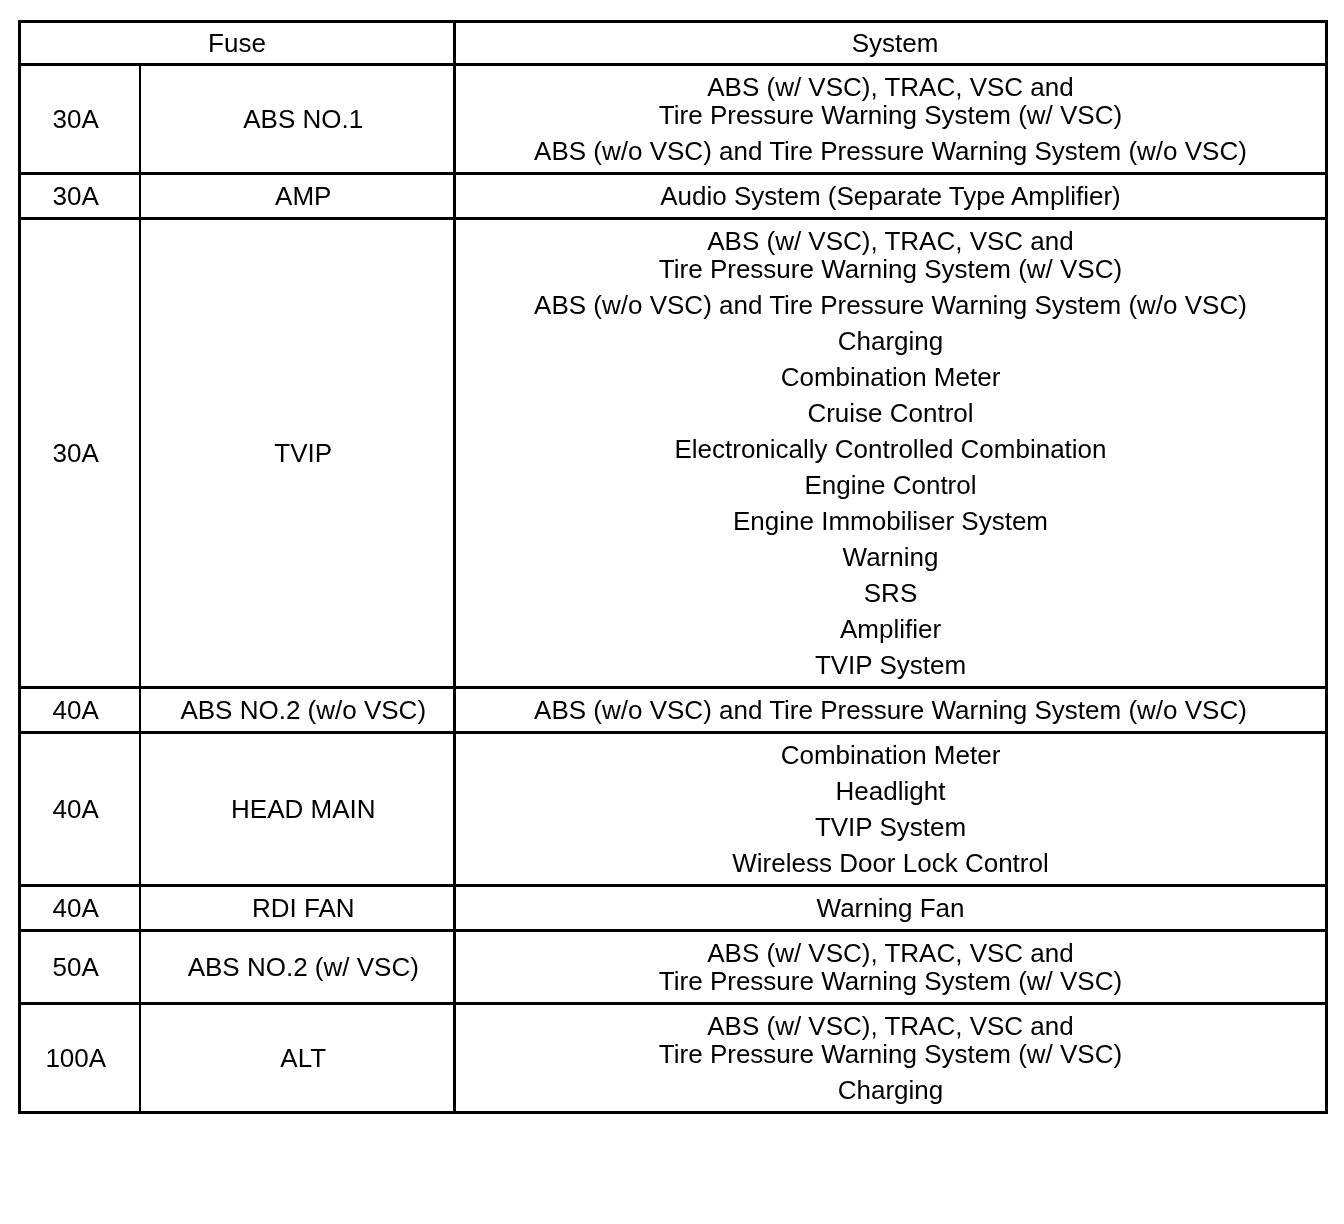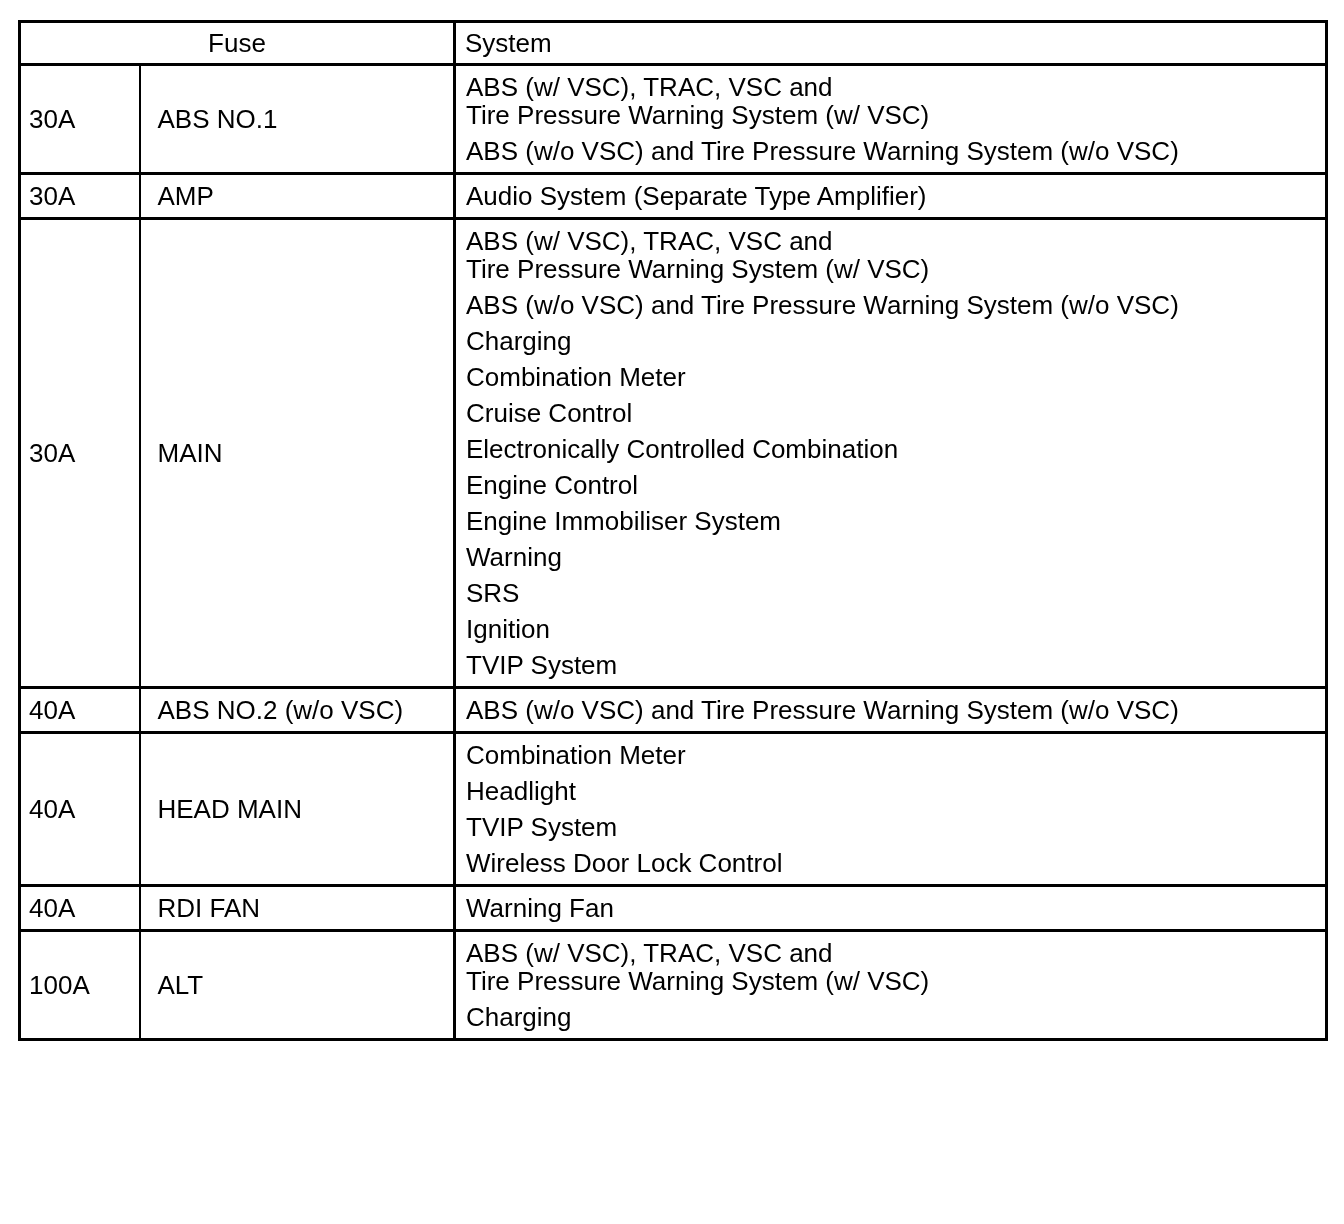--- a/index.html
+++ b/index.html
@@ -22,21 +22,21 @@
     border-collapse: collapse;
     table-layout: fixed;
     width: 1307px;
     background: #ffffff;
   }
   .fuse-table th,
   .fuse-table td {
     border: 3px solid #000000;
     font-size: 26px;
     font-weight: 400;
-    text-align: left;
+    text-align: center;
     vertical-align: middle;
   }
   
   .fuse-table th.hdr-fuse {
     text-align: center;
     height: 43px;
     padding: 0;
   }
   .fuse-table th.hdr-system {
     height: 43px;
@@ -89,34 +89,34 @@
         </tr>
         <tr>
           <td class="amp">30A</td>
           <td class="name">AMP</td>
           <td class="systems">
             <p>Audio System (Separate Type Amplifier)</p>
           </td>
         </tr>
         <tr>
           <td class="amp">30A</td>
-          <td class="name">MAIN</td>
+          <td class="name">TVIP</td>
           <td class="systems">
             <p>ABS (w/ VSC), TRAC, VSC and
 Tire Pressure Warning System (w/ VSC)</p>
             <p>ABS (w/o VSC) and Tire Pressure Warning System (w/o VSC)</p>
             <p>Charging</p>
             <p>Combination Meter</p>
             <p>Cruise Control</p>
             <p>Electronically Controlled Combination</p>
             <p>Engine Control</p>
             <p>Engine Immobiliser System</p>
             <p>Warning</p>
             <p>SRS</p>
-            <p>Ignition</p>
+            <p>Amplifier</p>
             <p>TVIP System</p>
           </td>
         </tr>
         <tr>
           <td class="amp">40A</td>
           <td class="name">ABS NO.2 (w/o VSC)</td>
           <td class="systems">
             <p>ABS (w/o VSC) and Tire Pressure Warning System (w/o VSC)</p>
           </td>
         </tr>
@@ -131,20 +131,28 @@
           </td>
         </tr>
         <tr>
           <td class="amp">40A</td>
           <td class="name">RDI FAN</td>
           <td class="systems">
             <p>Warning Fan</p>
           </td>
         </tr>
         <tr>
+          <td class="amp">50A</td>
+          <td class="name">ABS NO.2 (w/ VSC)</td>
+          <td class="systems">
+            <p>ABS (w/ VSC), TRAC, VSC and
+Tire Pressure Warning System (w/ VSC)</p>
+          </td>
+        </tr>
+        <tr>
           <td class="amp">100A</td>
           <td class="name">ALT</td>
           <td class="systems">
             <p>ABS (w/ VSC), TRAC, VSC and
 Tire Pressure Warning System (w/ VSC)</p>
             <p>Charging</p>
           </td>
         </tr>
       </tbody>
   </table>

